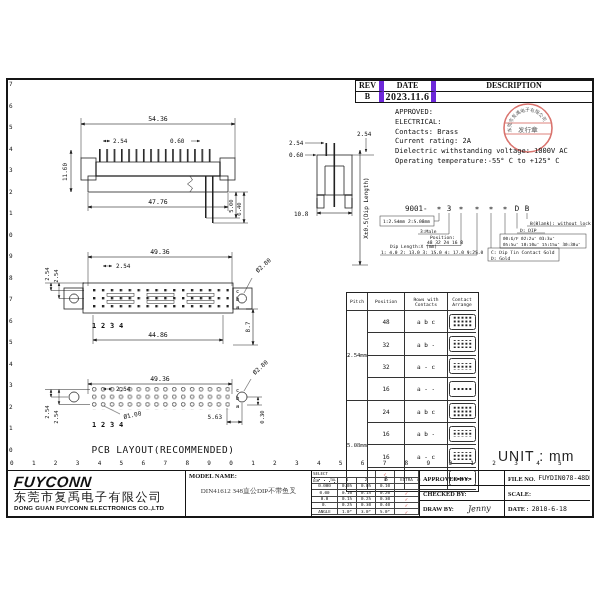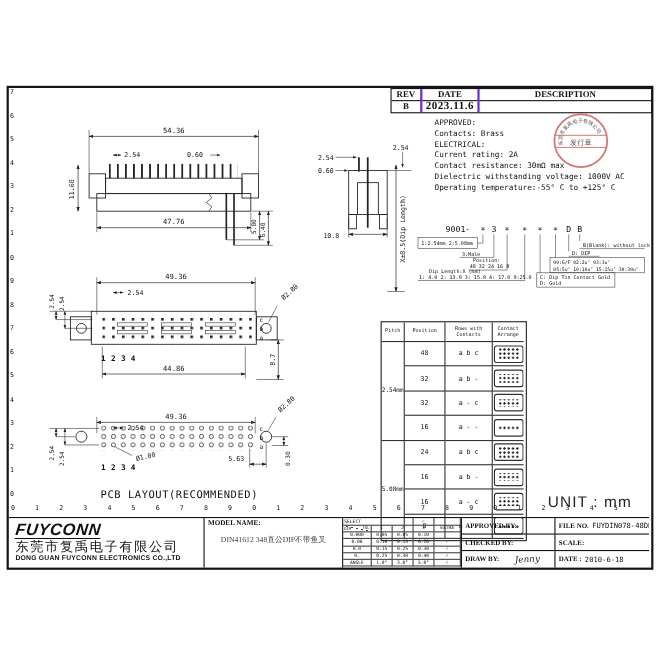--- a/index.html
+++ b/index.html
@@ -9,21 +9,21 @@
   
   .frame{left:6px;top:78px;width:584px;height:436px;border:2px solid #151515;}
   .vruler{left:9px;top:81px;height:372px;width:8px;display:flex;flex-direction:column;
           justify-content:space-between;font-size:6px;line-height:6px;}
   .hruler{left:10px;top:459px;width:552px;display:flex;justify-content:space-between;
           font-size:6px;line-height:7px;}
   
   .revtbl{left:355px;top:80px;width:236px;height:21px;display:grid;
           grid-template-columns:28px 52px 1fr;grid-template-rows:10.5px 10.5px;
           font-family:"Liberation Serif",serif;font-size:8px;border:1px solid #151515;}
-  .revtbl>div{border-right:2px solid #6d28d9;border-bottom:1px solid #151515;
+  .revtbl>div{border-right:5px solid #6d28d9;border-bottom:1px solid #151515;
           display:flex;align-items:center;justify-content:center;font-weight:bold;overflow:hidden;}
   .revtbl>div:nth-child(3n){border-right:none;}
   .revtbl>div:nth-child(n+4){border-bottom:none;}
   .rev-date{font-size:10px;letter-spacing:0.5px;}
   
   .material{left:395px;top:108px;width:195px;font-size:7px;line-height:9.8px;white-space:nowrap;}
   
   .ptable{left:346px;top:292px;width:131px;height:198px;border:1px solid #222;
           display:grid;grid-template-columns:21px 37px 43px 28px;
           grid-template-rows:18px repeat(8,22.4px);font-size:6px;}
@@ -374,24 +374,23 @@
     <div>REV</div>
     <div>DATE</div>
     <div>DESCRIPTION</div>
     <div>B</div>
     <div class="rev-date">2023.11.6</div>
     <div></div>
   </div>
 
   <div class="abs material">
     <div>APPROVED:</div>
+    <div>ELECTRICAL:</div>
     <div>Contacts: Brass</div>
-    <div>ELECTRICAL:</div>
     <div>Current rating: 2A</div>
-    <div>Contact resistance: 30mΩ max</div>
     <div>Dielectric withstanding voltage: 1000V AC</div>
     <div>Operating temperature:-55° C to +125° C</div>
   </div>
 
   <div class="abs ptable">
     <div class="hd">Pitch</div>
     <div class="hd">Position</div>
     <div class="hd">Rows with Contacts</div>
     <div class="hd last">Contact Arrange</div>
 

